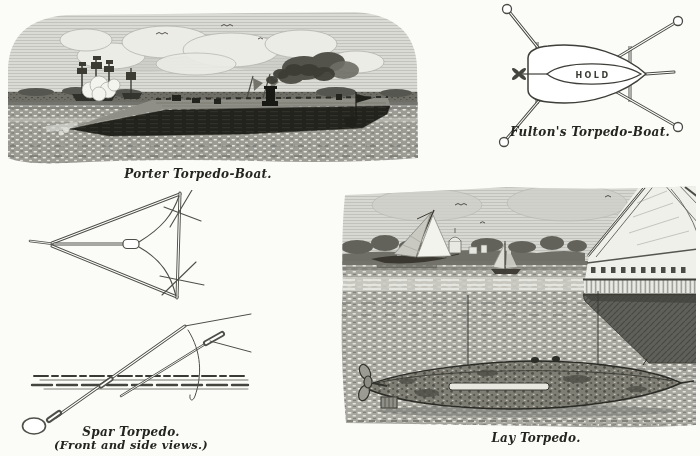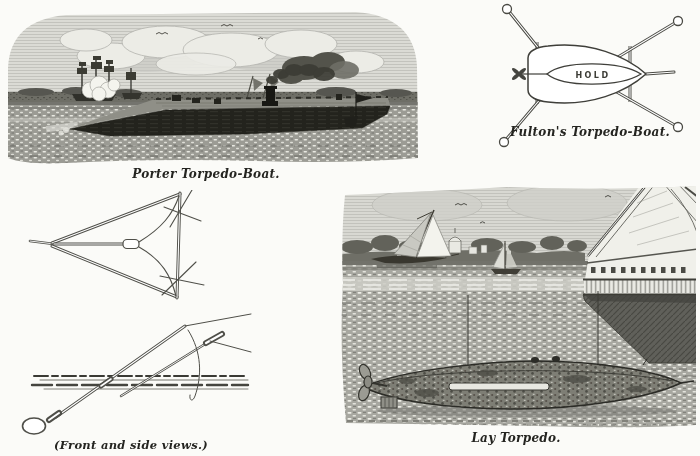--- a/index.html
+++ b/index.html
@@ -155,21 +155,21 @@
             <path d="M338,112 L352,110 L350,120 L340,121 Z" fill="#20201b"></path>
           </g>
           <g fill="#e6e6e0" opacity="0.8">
             <circle cx="60" cy="124" r="3"></circle>
             <circle cx="55" cy="127" r="2.5"></circle>
           </g>
         </g>
       </g>
     </svg>
   </div>
-  <div class="caption" style="left:56px;top:168px;width:300px;">Porter Torpedo-Boat.</div>
+  <div class="caption" style="left:48px;top:168px;width:300px;">Porter Torpedo-Boat.</div>
 
   <div class="fig" style="left:440px;top:0px;text-align:right;">
     <svg width="256" height="148" viewBox="0 0 256 148">
       <g>
         <line x1="97" y1="42" x2="97" y2="104" stroke="#4a4a44" stroke-width="3"></line>
         <line x1="97" y1="42" x2="97" y2="104" stroke="#ffffff" stroke-width="1.1"></line>
         <line x1="190" y1="46" x2="190" y2="102" stroke="#4a4a44" stroke-width="3"></line>
         <line x1="190" y1="46" x2="190" y2="102" stroke="#ffffff" stroke-width="1.1"></line>
       </g>
       <g stroke-linecap="round">
@@ -251,20 +251,21 @@
           <path d="M184,140 C198,162 198,186 191,206 C189,212 185,211 186,205"></path>
         </g>
         <g>
           <ellipse cx="30" cy="236" rx="11.5" ry="8" fill="#ffffff" stroke="#4f4f49" stroke-width="1.6"></ellipse>
           <line x1="45" y1="230" x2="55" y2="223" stroke="#4f4f49" stroke-width="6"></line>
           <line x1="45" y1="230" x2="55" y2="223" stroke="#ffffff" stroke-width="2"></line>
         </g>
       </g>
     </svg>
   </div>
+  <div class="caption" style="left:31px;top:426px;width:200px;">Spar Torpedo.</div>
   <div class="caption small" style="left:21px;top:439px;width:220px;">(Front and side views.)</div>
 
   <div class="fig" style="left:337px;top:183px;">
     <svg width="361" height="246" viewBox="0 0 361 246">
       <defs>
         <clipPath id="dClip">
           <path d="M8,12 Q4,50 6,100 Q2,160 9,240 L200,243 Q300,246 359,242 L359,3 Q260,8 170,4 Q80,9 8,12 Z"></path>
         </clipPath>
         <pattern id="dHatch" width="4" height="3" patternUnits="userSpaceOnUse">
           <rect width="4" height="3" fill="#d8d8d2"></rect>
@@ -434,15 +435,15 @@
             <line x1="56" y1="214" x2="56" y2="225" stroke="#5a5a54" stroke-width="1"></line>
           </g>
         </g>
         <g>
           <line x1="10" y1="238" x2="355" y2="238" stroke="#81817a" stroke-width="2" stroke-dasharray="6,5"></line>
           <line x1="10" y1="242" x2="355" y2="242" stroke="#8d8d86" stroke-width="1.5" stroke-dasharray="4,8"></line>
         </g>
       </g>
     </svg>
   </div>
-  <div class="caption" style="left:396px;top:432px;width:240px;">Lay Torpedo.</div>
+  <div class="caption" style="left:416px;top:432px;width:240px;">Lay Torpedo.</div>
 
 </div>
 
 </body></html>

